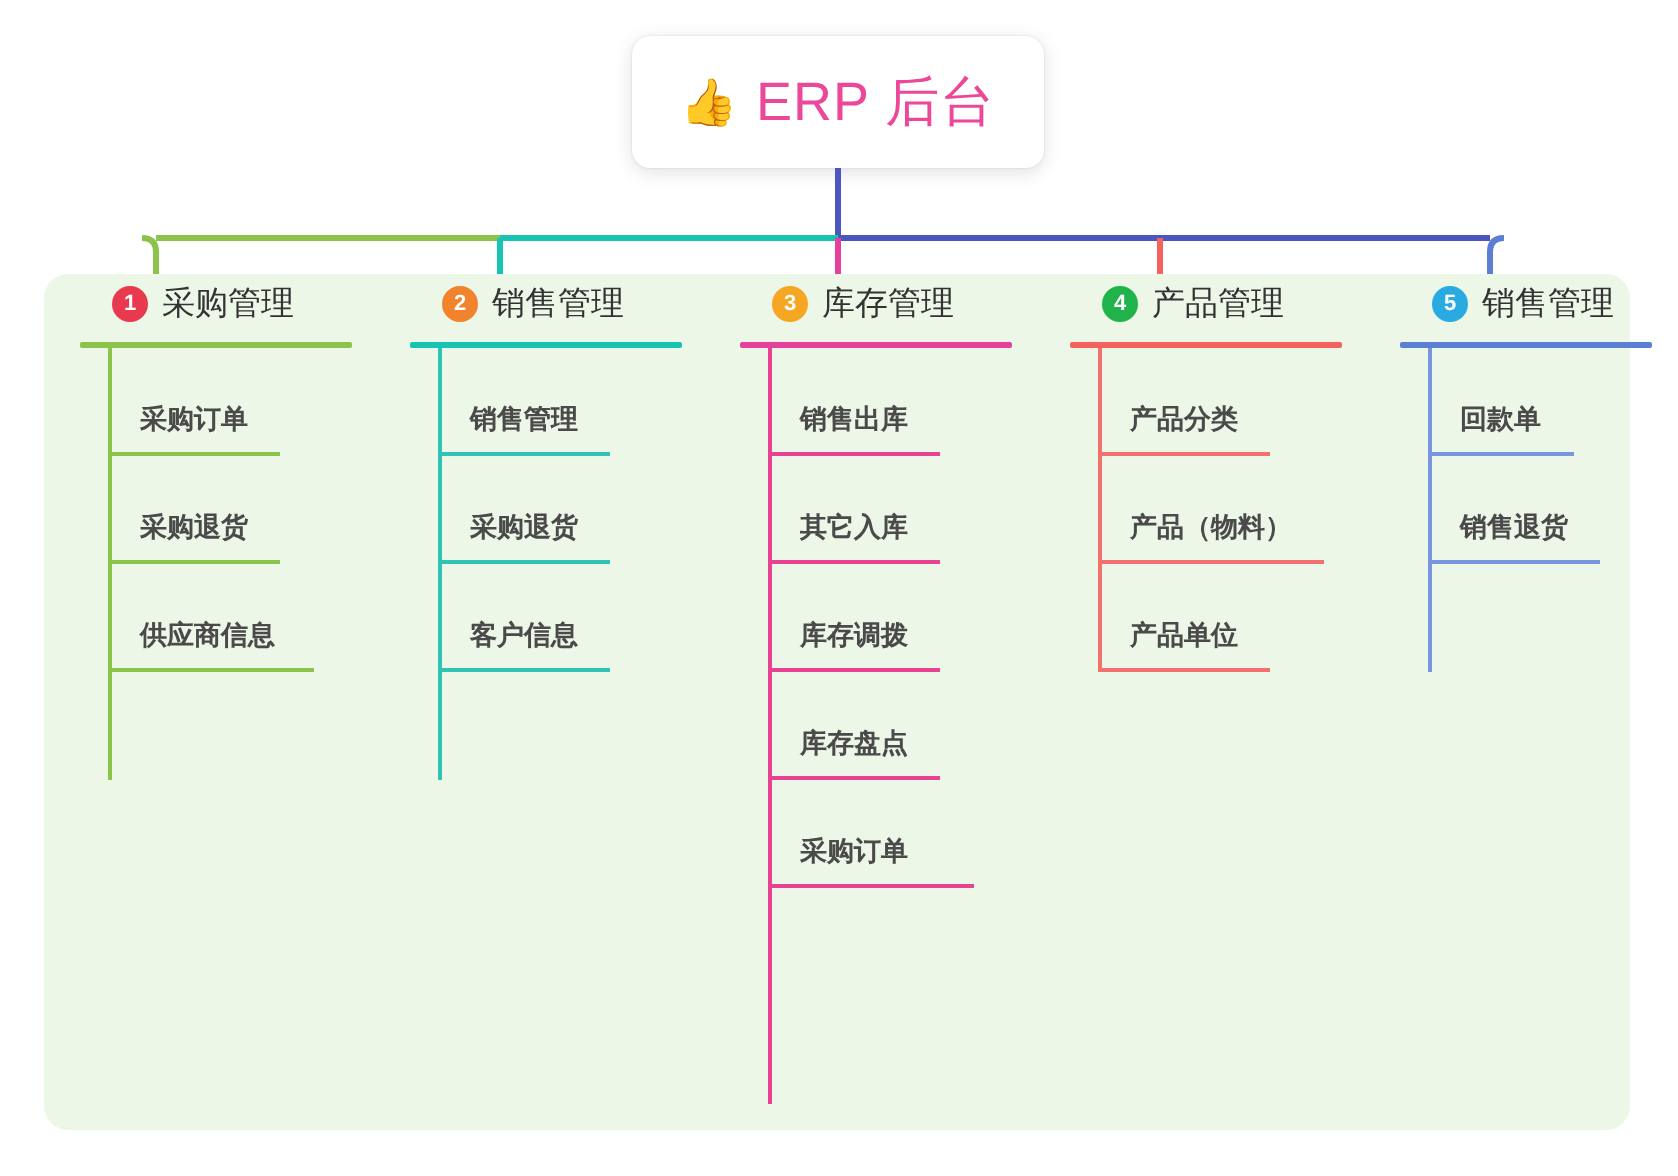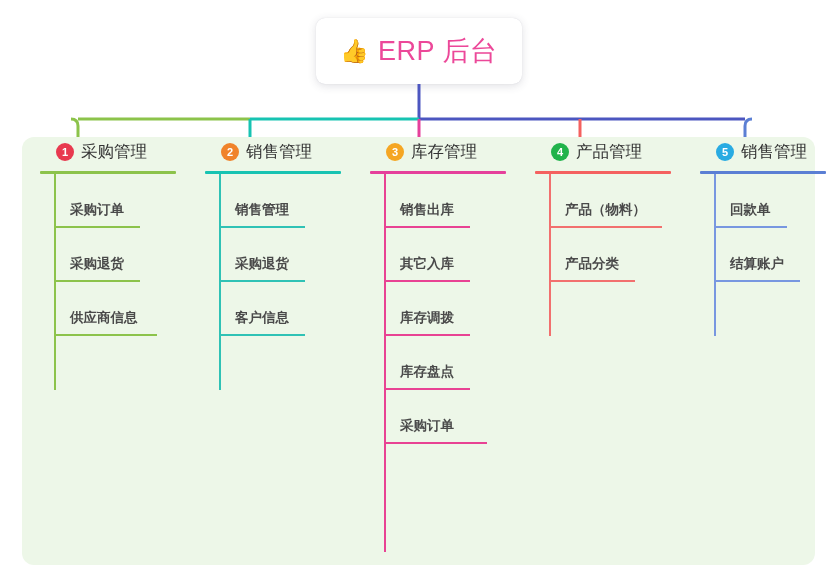--- a/index.html
+++ b/index.html
@@ -227,41 +227,45 @@
       </div>
       <div class="column" style="left: 513px; width: 150px;">
         <div class="col-head">
           <span class="badge" style="background: rgb(33, 179, 75);">4</span>
           <span class="col-title">产品管理</span>
         </div>
         <div class="head-rule" style="background: rgb(244, 97, 95); width: 136px;"></div>
         <div class="items">
           <div class="spine" style="background: rgb(242, 112, 110); height: 162px;"></div>
           <div class="item">
+            <span class="item-label">产品分类</span>
+            <div class="item-rule" style="background: rgb(242, 112, 110); width: 86px;"></div>
+          </div>
+          <div class="item">
             <span class="item-label">产品（物料）</span>
             <div class="item-rule" style="background: rgb(242, 112, 110); width: 113px;"></div>
           </div>
           <div class="item">
-            <span class="item-label">产品分类</span>
+            <span class="item-label">产品单位</span>
             <div class="item-rule" style="background: rgb(242, 112, 110); width: 86px;"></div>
           </div>
         </div>
       </div>
       <div class="column" style="left: 678px; width: 140px;">
         <div class="col-head">
           <span class="badge" style="background: rgb(41, 171, 226);">5</span>
           <span class="col-title">销售管理</span>
         </div>
         <div class="head-rule" style="background: rgb(91, 127, 212); width: 126px;"></div>
         <div class="items">
           <div class="spine" style="background: rgb(120, 151, 224); height: 162px;"></div>
           <div class="item">
             <span class="item-label">回款单</span>
             <div class="item-rule" style="background: rgb(120, 151, 224); width: 73px;"></div>
           </div>
           <div class="item">
-            <span class="item-label">结算账户</span>
+            <span class="item-label">销售退货</span>
             <div class="item-rule" style="background: rgb(120, 151, 224); width: 86px;"></div>
           </div>
         </div>
       </div>
     </div>
 </div>
 
 </body></html>

